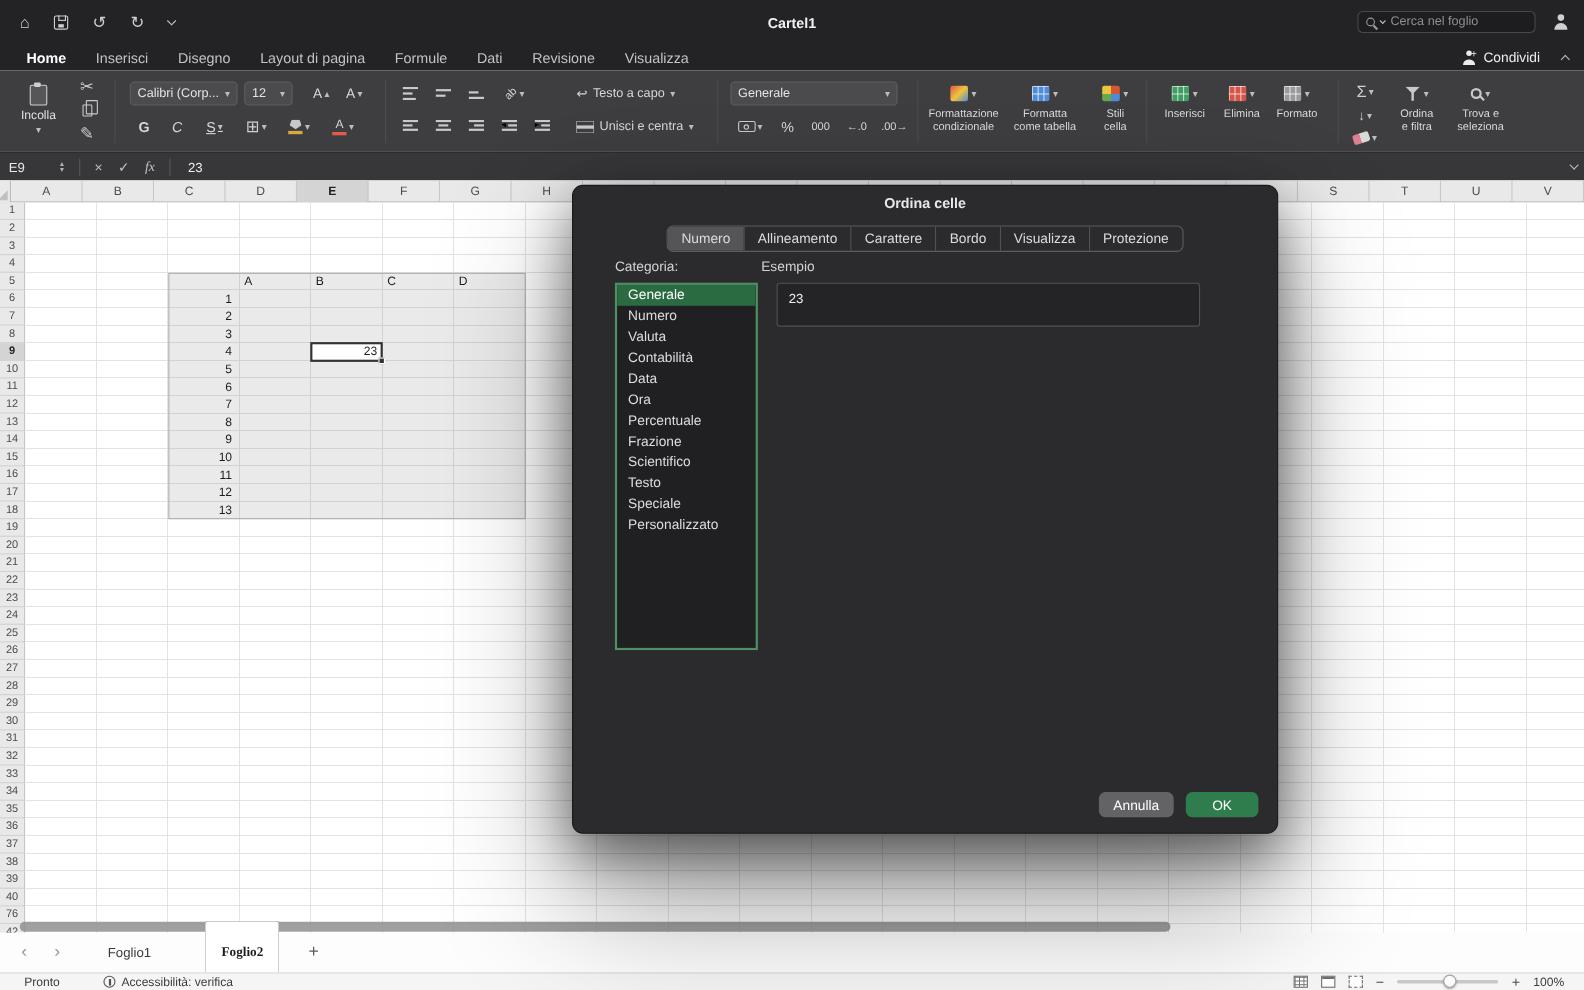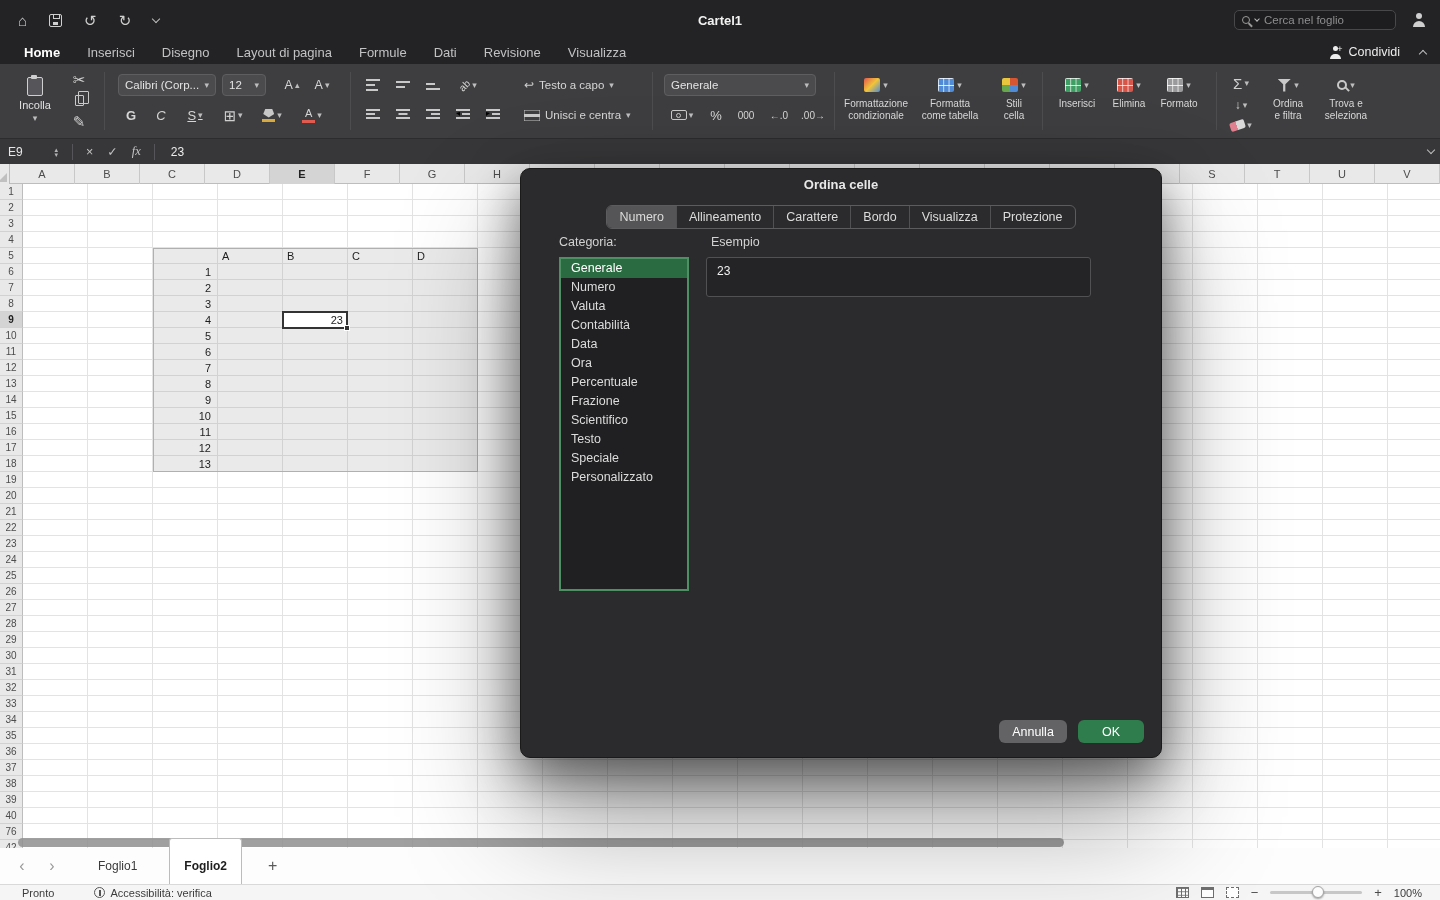--- a/index.html
+++ b/index.html
@@ -111,23 +111,23 @@
   .scell.num { left:130px; width:62px; text-align:right; padding-right:4px; }
   #selcell { position:absolute; left:259px; top:127px; width:66px; height:18px; border:2px solid #333; background:#fff; display:flex; align-items:center; justify-content:flex-end; padding-right:3px; font-size:11px; color:#1d1d1d; }
   #selcell .handle { position:absolute; right:-4px; bottom:-4px; width:6px; height:6px; background:#333; border:1px solid #fff; }
 
   
   #hscroll { position:absolute; left:18px; top:838px; width:1046px; height:9px; border-radius:5px; background:#8f8f8f; opacity:.85; }
 
   
   #sheettabbar { position:absolute; left:0; top:848px; width:1440px; height:36px; background:#fdfdfd; display:flex; align-items:center; }
   .navarr { color:#9a9a9a; font-size:16px; margin-left:14px; width:16px; text-align:center; }
-  #stabs { display:flex; align-items:center; margin-left:28px; gap:22px; }
+  #stabs { display:flex; align-items:center; margin-left:28px; gap:39px; }
   .stab { font-size:12px; color:#3a3a3a; padding:4px 10px; }
-  .stab.active { border:1px solid #bcbcbc; border-bottom:2px solid #217346; border-radius:3px 3px 0 0; background:#fff; font-weight:bold; color:#1e1e1e; padding:20px 14px; }
+  .stab.active { border:1px solid #bcbcbc; border-bottom:2px solid #217346; border-radius:3px 3px 0 0; background:#fff; font-weight:bold; color:#1e1e1e; padding:20px 14px;font-family:Liberation Serif, serif; }
   #addsheet { margin-left:26px; font-size:16px; color:#5a5a5a; }
 
   
   #statusbar { position:absolute; left:0; top:884px; width:1440px; height:16px; background:#f5f5f6; border-top:1px solid #d9d9d9; display:flex; align-items:center; font-size:11px; color:#3c3c3c; }
   #statusbar .ready { margin-left:22px; }
   .acc { display:flex; align-items:center; gap:5px; margin-left:40px; }
   .icon-acc { width:11px; height:11px; border:1.2px solid #555; border-radius:50%; position:relative; }
   .icon-acc::after { content:""; position:absolute; left:4px; top:2px; width:2px; height:6px; background:#555; }
   #statusbar .right { position:absolute; right:18px; display:flex; align-items:center; gap:12px; }
   .vicon { width:13px; height:11px; border:1px solid #6e6e6e; background:#fff; }
@@ -616,21 +616,21 @@
         <div class="wrap">
           <div class="dseg active">Numero</div>
           <div class="dseg">Allineamento</div>
           <div class="dseg">Carattere</div>
           <div class="dseg">Bordo</div>
           <div class="dseg">Visualizza</div>
           <div class="dseg">Protezione</div>
         </div>
       </div>
     <div class="dlabel" style="left:38px;top:66px">Categoria:</div>
-    <div class="dlabel" style="left:190px;top:66px">Esempio</div>
+    <div class="dlabel" style="left:171px;top:66px">Esempio</div>
     <div id="dcats">
         <div class="citem sel">Generale</div>
         <div class="citem">Numero</div>
         <div class="citem">Valuta</div>
         <div class="citem">Contabilità</div>
         <div class="citem">Data</div>
         <div class="citem">Ora</div>
         <div class="citem">Percentuale</div>
         <div class="citem">Frazione</div>
         <div class="citem">Scientifico</div>

